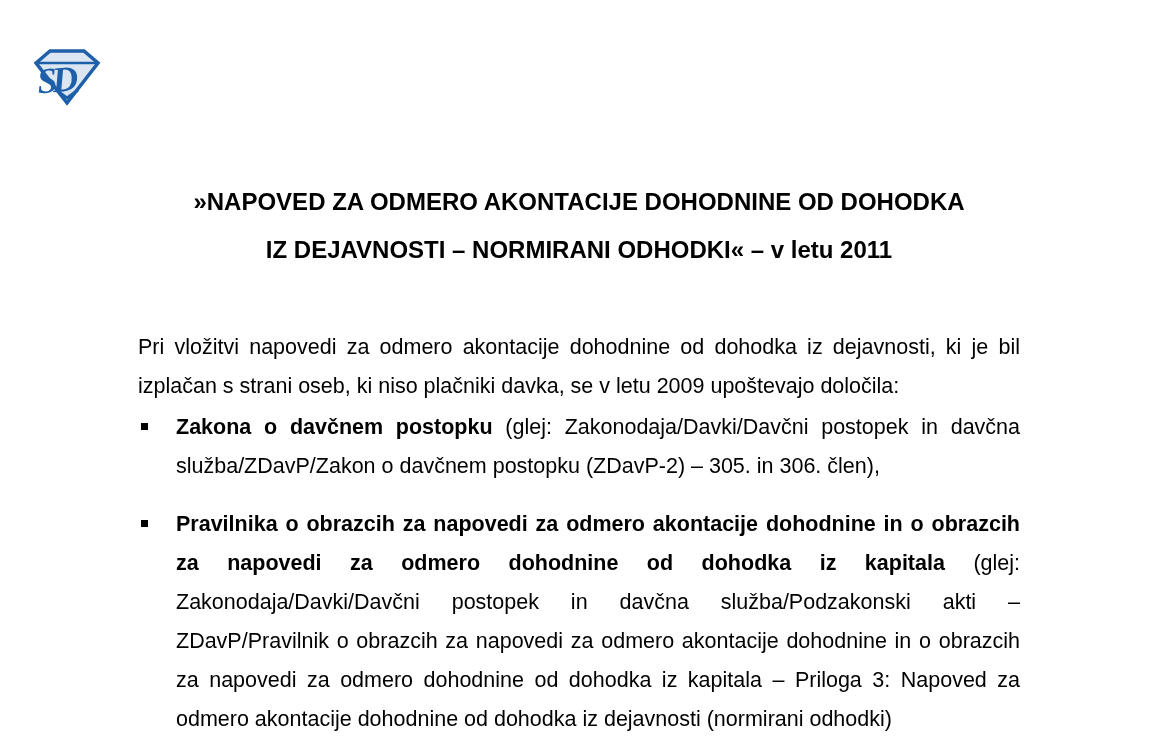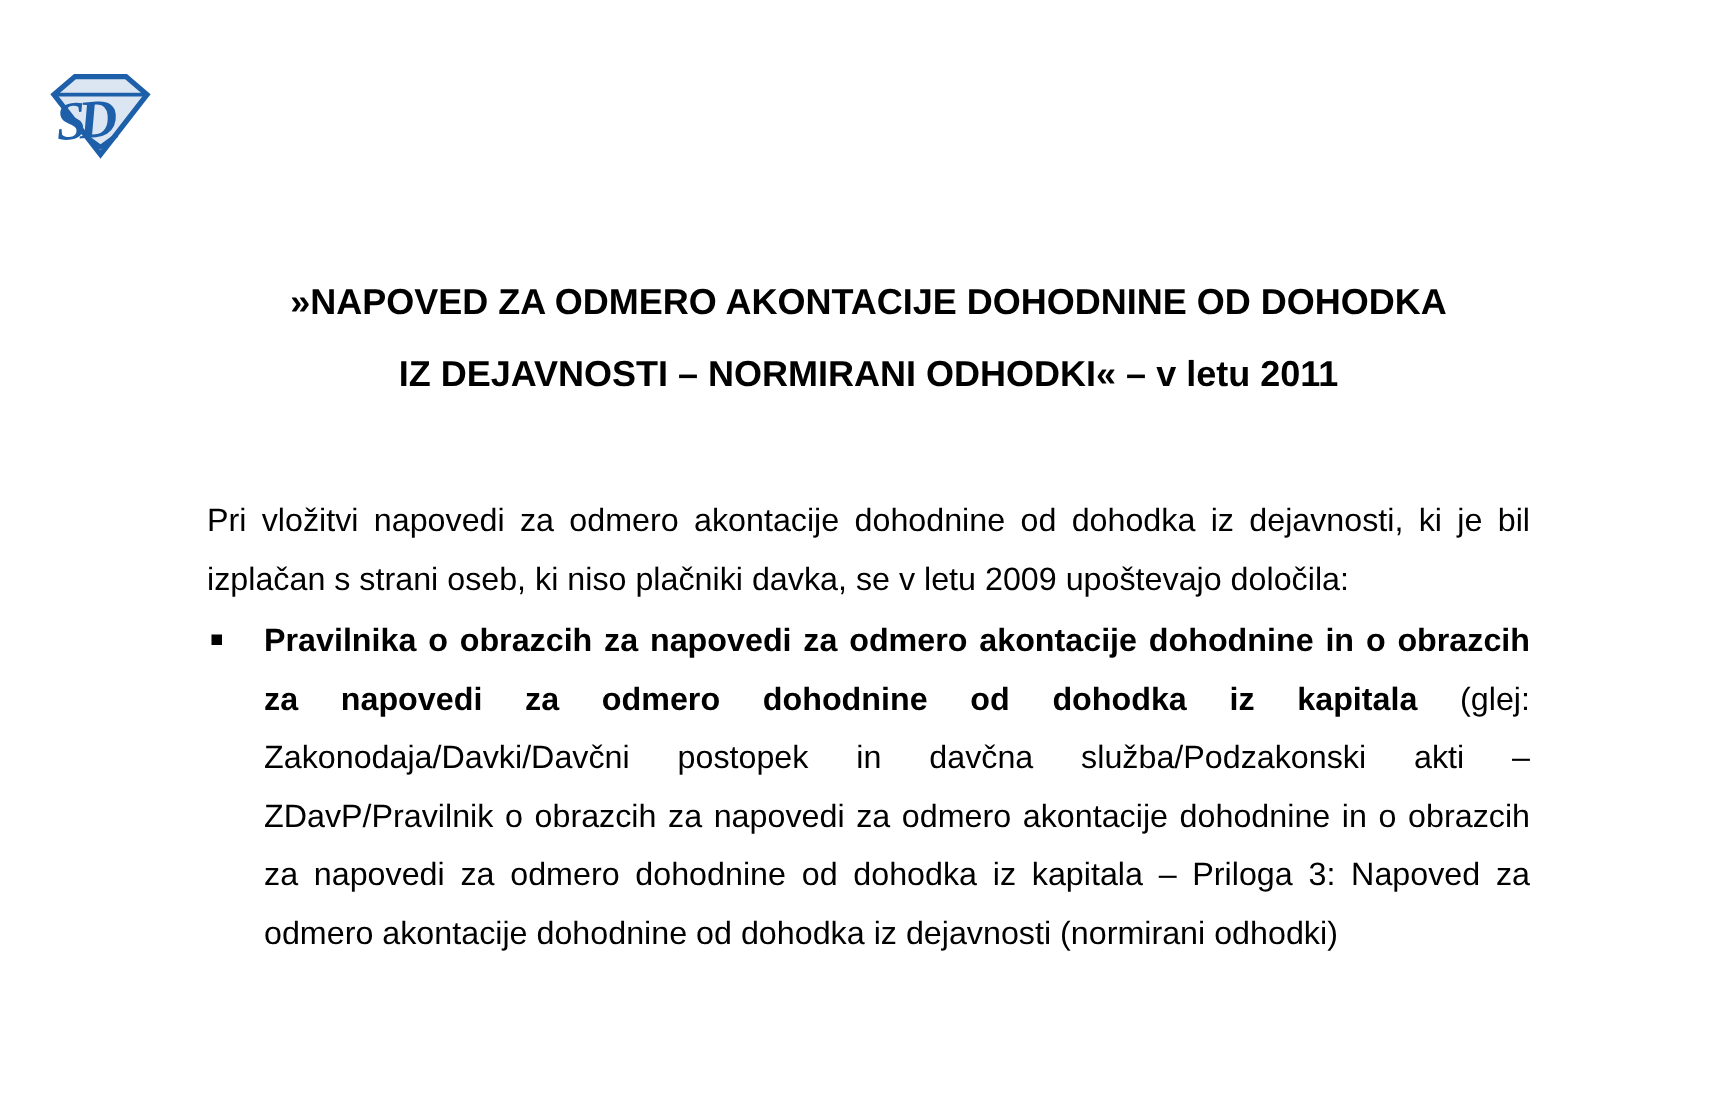--- a/index.html
+++ b/index.html
@@ -42,21 +42,21 @@
   }
   .bullet-list {
     list-style: none;
     margin: 2px 0 0 0;
     padding: 0;
     font-size: 21.5px;
     line-height: 39px;
     text-align: justify;
   }
   .bullet-item { position: relative; padding-left: 38px; }
-  .bullet-item + .bullet-item { margin-top: 2px; }
+  .bullet-item + .bullet-item { margin-top: 19px; }
   .bullet-marker {
     position: absolute;
     left: 3px;
     top: 15px;
     width: 7px;
     height: 7px;
     background: #000000;
   }
   .bullet-text b { font-weight: bold; }
 </style>
@@ -79,18 +79,22 @@
     <h1 class="title">
       <span class="title-line">»NAPOVED ZA ODMERO AKONTACIJE DOHODNINE OD DOHODKA</span>
       <span class="title-line">IZ DEJAVNOSTI – NORMIRANI ODHODKI« – v letu 2011</span>
     </h1>
 
     <p class="intro">Pri vložitvi napovedi za odmero akontacije dohodnine od dohodka iz dejavnosti, ki je bil izplačan s strani oseb, ki niso plačniki davka, se v letu 2009 upoštevajo določila:</p>
 
     <ul class="bullet-list">
       <li class="bullet-item">
         <span class="bullet-marker"></span>
+        <span class="bullet-text"><b>Zakona o davčnem postopku</b><span> (glej: Zakonodaja/Davki/Davčni postopek in davčna služba/ZDavP/Zakon o davčnem postopku (ZDavP-2) – 305. in 306. člen),</span></span>
+      </li>
+      <li class="bullet-item">
+        <span class="bullet-marker"></span>
         <span class="bullet-text"><b>Pravilnika o obrazcih za napovedi za odmero akontacije dohodnine in o obrazcih za napovedi za odmero dohodnine od dohodka iz kapitala</b><span> (glej: Zakonodaja/Davki/Davčni postopek in davčna služba/Podzakonski akti – ZDavP/Pravilnik o obrazcih za napovedi za odmero akontacije dohodnine in o obrazcih za napovedi za odmero dohodnine od dohodka iz kapitala – Priloga 3: Napoved za odmero akontacije dohodnine od dohodka iz dejavnosti (normirani odhodki)</span></span>
       </li>
     </ul>
 
   </div>
 </div>
 
 </body></html>

